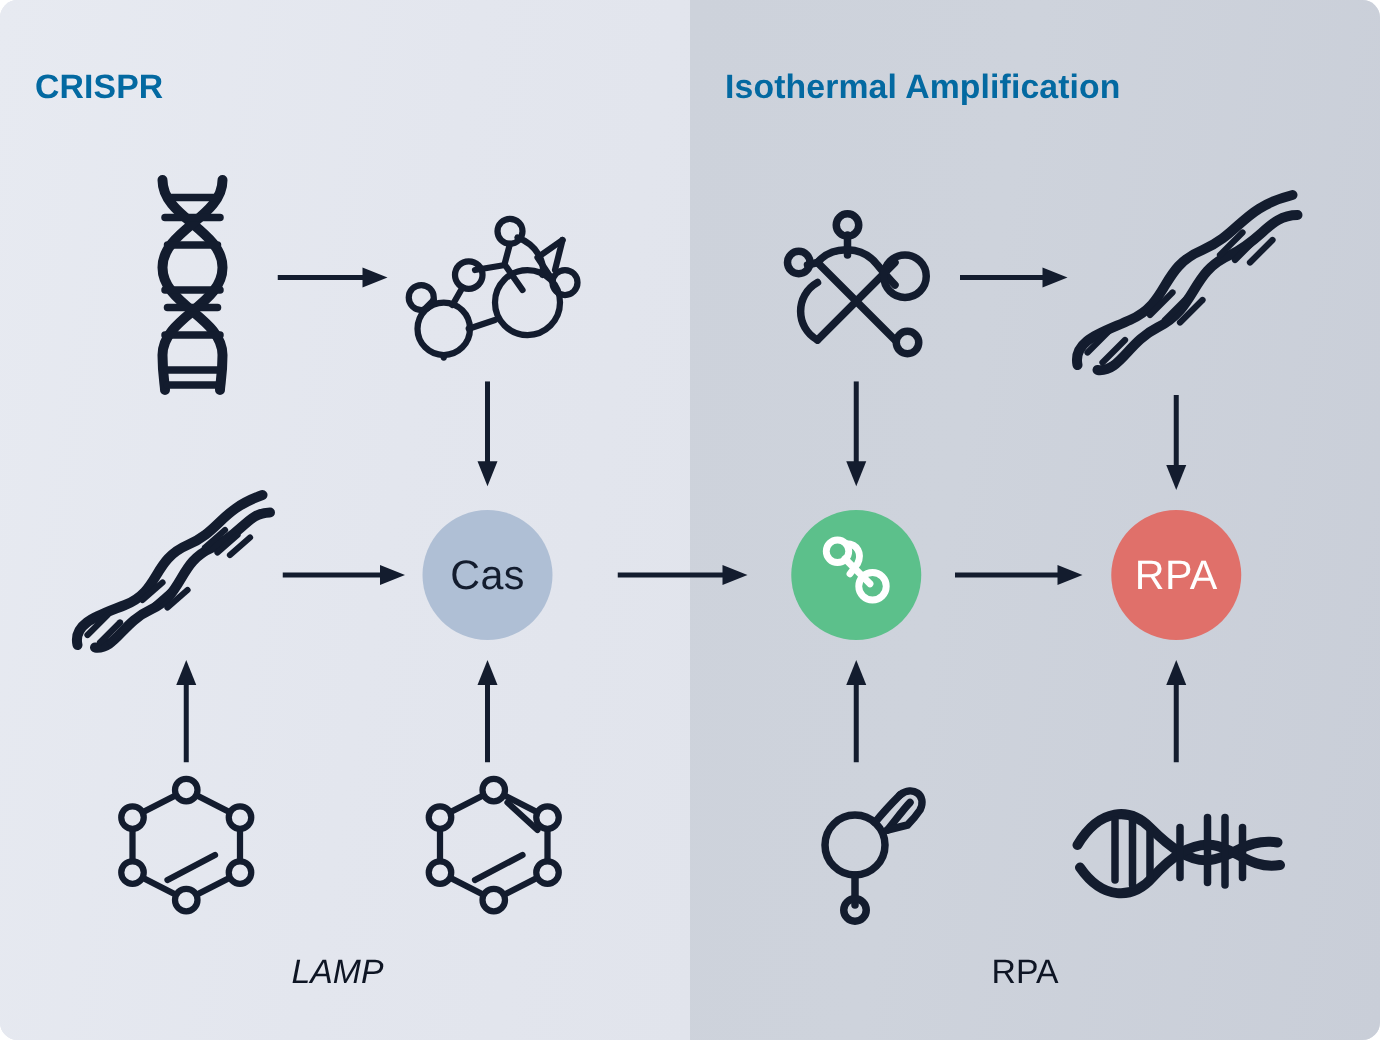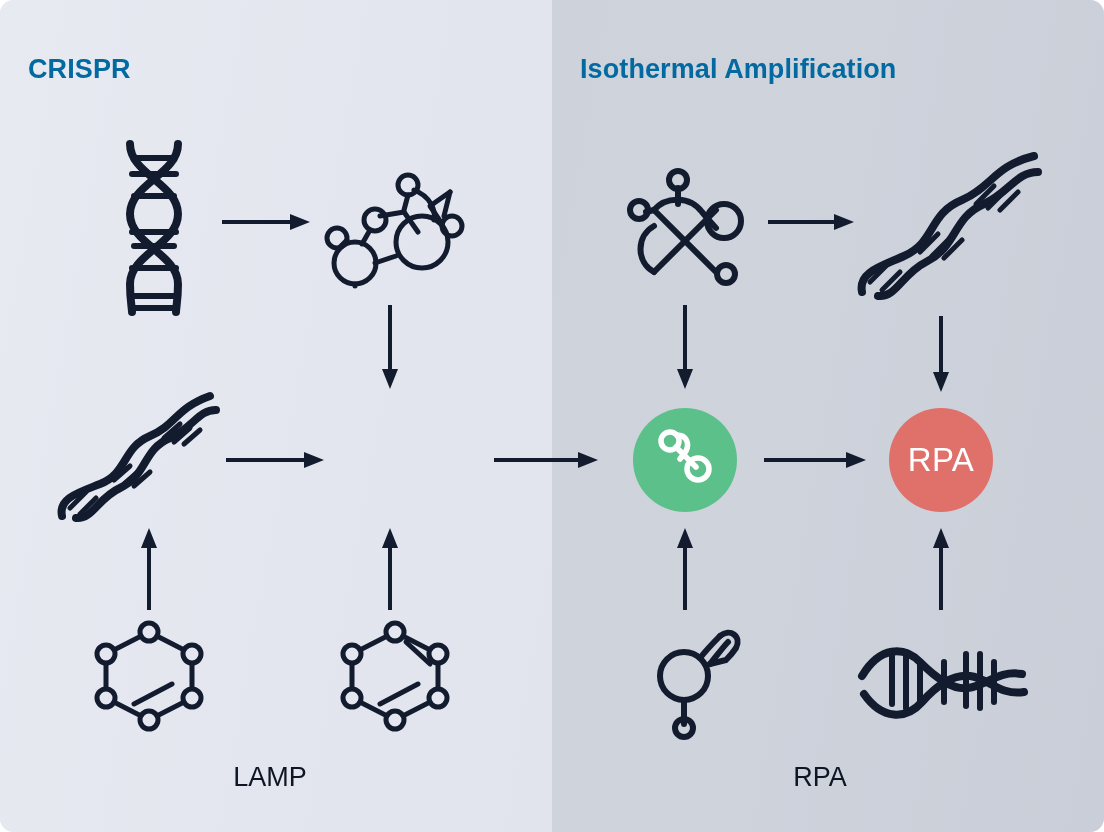--- a/index.html
+++ b/index.html
@@ -35,21 +35,21 @@
 
   .panel-footer{
     position:absolute;
     font-size:27px;
     font-weight:400;
     color:#0e1524;
     white-space:nowrap;
     text-align:center;
     top:762px;
   }
-  #footer-lamp{left:130px;width:280px;}
+  #footer-lamp{left:130px;width:280px;font-style:italic;}
   #footer-rpa{left:680px;width:280px;}
 
   .node{
     position:absolute;
     border-radius:50%;
     display:flex;align-items:center;justify-content:center;
     font-size:33px;
     letter-spacing:.3px;
   }
   #node-cas{left:338px;top:408px;width:104px;height:104px;
@@ -212,20 +212,23 @@
           <path d="M48 12 L48 68"></path>
         <path d="M62 22 L62 62"></path>
         <path d="M86 22 L86 62"></path>
         <path d="M108 14 L108 66"></path>
           <path d="M122 14 L122 68"></path>
         <path d="M136 22 L136 62"></path>
       </g>
     </svg>
   </div>
 
+  <div class="node" id="node-cas">
+    <span>Cas</span>
+  </div>
 
   <div class="node" id="node-lamp">
     <span>
       <svg width="58" height="58" viewBox="0 0 58 58" fill="none" stroke="#ffffff" stroke-width="5.5" stroke-linecap="round">
         <circle cx="14" cy="14" r="9"></circle>
         <path d="M20 20 L40 40"></path>
         <path d="M21 8 C30 8 34 16 30 24 L24 32"></path>
         <circle cx="42" cy="42" r="11"></circle>
       </svg>
     </span>

